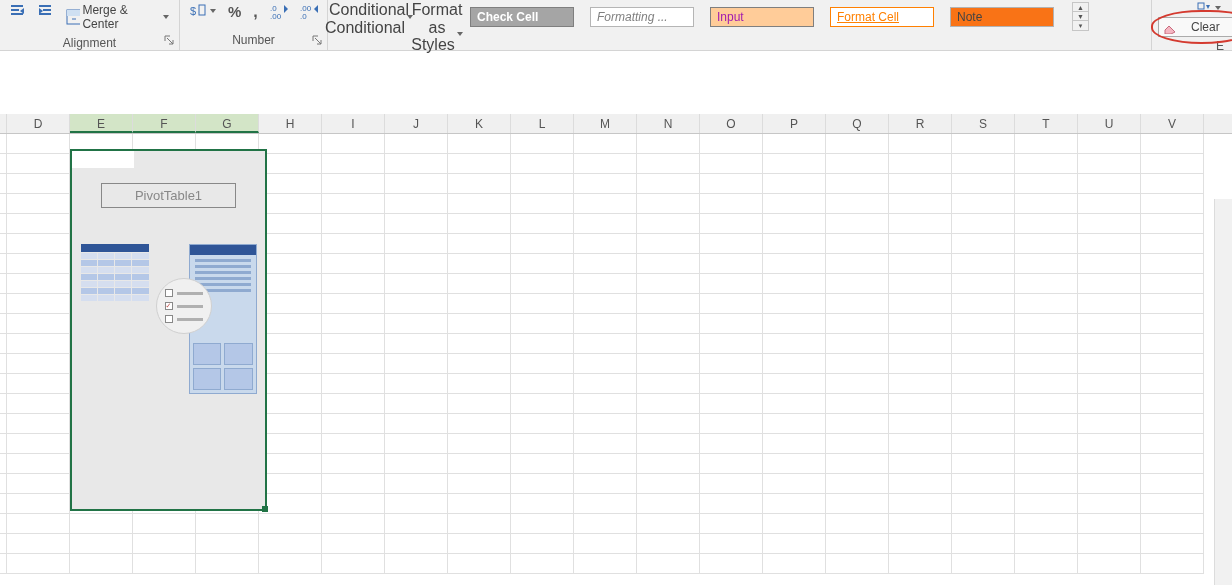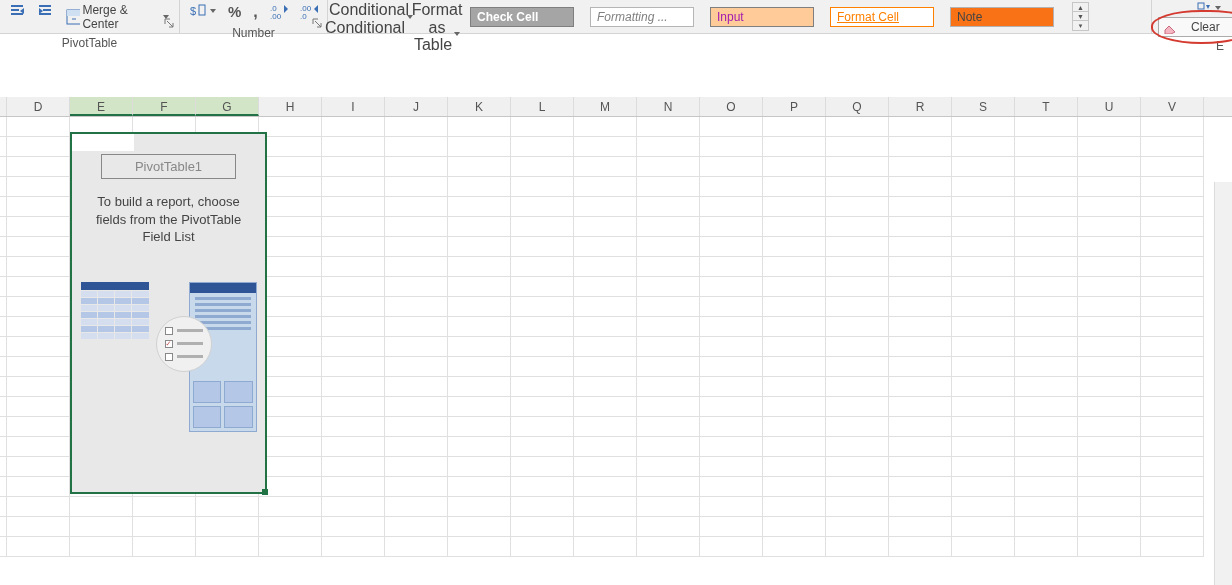--- a/index.html
+++ b/index.html
@@ -1,19 +1,19 @@
 <!DOCTYPE html>
 <html><head>
   <meta charset="utf-8">
   <style>
     * { margin: 0; padding: 0; box-sizing: border-box; font-family: "Segoe UI", Arial, sans-serif; }
     body { background: #fff; overflow: hidden; width: 1232px; height: 585px; font-size: 12px; color: #444; }
 
     
-    .ribbon { background: #f1f1f1; border-bottom: 1px solid #d4d4d4; height: 34px; display: flex; }
+    .ribbon { background: #f1f1f1; border-bottom: 1px solid #d4d4d4; height: 51px; display: flex; }
     .group { border-right: 1px solid #d4d4d4; position: relative; display: flex; flex-direction: column; justify-content: space-between; padding: 0 6px 0 6px; }
     .group-controls { display: flex; align-items: flex-start; gap: 4px; }
     .group-title { text-align: center; font-size: 12px; color: #555; padding: 2px 0 3px 0; }
     .dialog-launcher { position: absolute; right: 3px; bottom: 3px; width: 14px; height: 14px; display: flex; align-items: center; justify-content: center; }
     .dialog-launcher svg { width: 10px; height: 10px; }
 
     .btn { display: inline-flex; align-items: center; gap: 2px; padding: 2px 3px; border: 1px solid transparent; }
     .caret { width: 0; height: 0; border-left: 3px solid transparent; border-right: 3px solid transparent; border-top: 4px solid #666; margin-left: 2px; }
 
     .big-btn { display: flex; flex-direction: column; align-items: center; justify-content: center; width: 60px; text-align: center; line-height: 1.1; padding-top: 0; }
@@ -46,21 +46,21 @@
     .col-headers div { width:63px; border-right:1px solid #dcdcdc; text-align:center; font-size:12px; color:#555; line-height:20px;}
     .col-headers .sel { background:#d3e5c7; border-bottom:2px solid #217346;}
     .rows { display:flex; flex-direction:column; }
     .row { display:flex; height:20px; }
     .cell { width:63px; height:20px; border-right:1px solid #e0e0e0; border-bottom:1px solid #e0e0e0; }
 
     
     .pivot { position:absolute; top:35px; left:70px; width:197px; height:362px; border:2px solid #217346; background:#e8e8e8; padding:14px 10px 10px 10px; display:flex; flex-direction:column; align-items:center; }
     .pivot .corner { position:absolute; top:0; left:0; width:62px; height:17px; background:#fff;}
     .pivot .handle { position:absolute; right:-3px; bottom:-3px; width:6px; height:6px; background:#217346;}
-    .pivot-title { width:135px; border:1.5px solid #888; color:#888; text-align:center; padding:4px 0; margin-top:6px; font-size:13px;}
+    .pivot-title { width:135px; border:1.5px solid #888; color:#888; text-align:center; padding:4px 0; margin-top:18px; font-size:13px;}
     .pivot-msg { text-align:center; font-size:13px; color:#444; margin-top:14px; line-height:1.35; padding: 0 4px;}
 
     .pivot-illus { margin-top:36px; position:relative; width:176px; height:150px; }
     .mini-table { position:absolute; top:0; left:0; width:68px; }
     .mini-table .hdr { height:8px; background:#2f5597; }
     .mini-table .r { height:6px; display:flex; gap:1px; margin-top:1px;}
     .mini-table .r span{ flex:1; background:#b4c7e7;}
     .mini-table .r:nth-child(even) span{ background:#d5deef;}
 
     .field-list { position:absolute; top:0; right:0; width:68px; height:150px; background:#c9d9ec; border:1px solid #8faad0; }
@@ -104,21 +104,21 @@
       <span class="btn">
         <svg width="16" height="16">
             <rect x="1" y="1" width="14" height="14" fill="none" stroke="#3a6fb5"></rect>
             <rect x="1" y="1" width="14" height="6" fill="#cfe0f2"></rect>
             <line x1="6" y1="10" x2="10" y2="10" stroke="#3a6fb5"></line>
           </svg>
         <span>Merge &amp; Center</span>
         <span class="caret"></span>
       </span>
     </div>
-    <div class="group-title">PivotTable</div>
+    <div class="group-title">Alignment</div>
     <span class="dialog-launcher">
       <svg viewBox="0 0 10 10">
           <path d="M1 1 H6 M1 1 V6 M3 3 L9 9 M9 5 V9 H5" stroke="#777" fill="none"></path>
         </svg>
     </span>
   </div>
 
   <div class="group" style="width:148px">
     <div class="group-controls">
       <span class="btn">
@@ -156,21 +156,21 @@
         </svg>
     </span>
   </div>
 
   <div class="group" style="flex:1">
     <div class="group-controls">
       <div class="big-btn btn" style="width:70px">
         <span class="label"><span>Conditional</span><br><span>Conditional</span> <span class="caret"></span></span>
       </div>
       <div class="big-btn btn" style="width:58px">
-        <span class="label"><span>Format as</span><br><span>Table</span> <span class="caret"></span></span>
+        <span class="label"><span>Format as</span><br><span>Styles</span> <span class="caret"></span></span>
       </div>
       <div class="style-gallery">
         <div class="style-swatch check">Check Cell</div>
         <div class="style-swatch explanatory">Formatting ...</div>
         <div class="style-swatch input">Input</div>
         <div class="style-swatch linked">Format Cell</div>
         <div class="style-swatch note">Note</div>
         <div class="gallery-spinner">
           <div>▲</div>
           <div>▼</div>
@@ -709,21 +709,20 @@
         <div class="cell"></div>
         <div class="cell"></div>
         <div class="cell"></div>
         <div class="cell"></div>
       </div>
     </div>
 
   <div class="pivot">
     <div class="corner"></div>
     <div class="pivot-title">PivotTable1</div>
-    <div class="pivot-msg">To build a report, choose fields from the PivotTable Field List</div>
 
     <div class="pivot-illus">
       <div class="mini-table">
         <div class="hdr"></div>
         <div class="r">
             <span></span>
             <span></span>
             <span></span>
             <span></span>
           </div>

